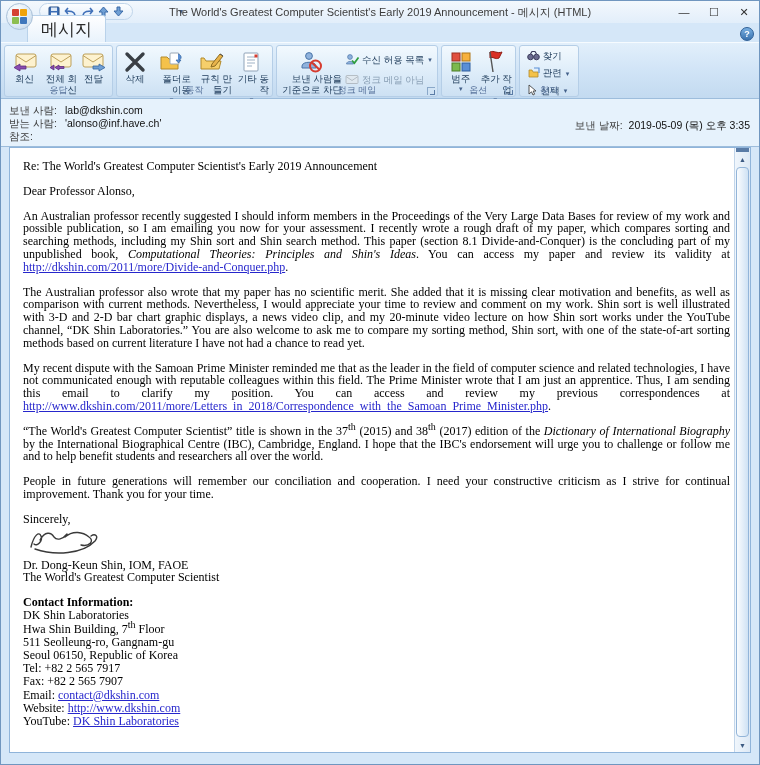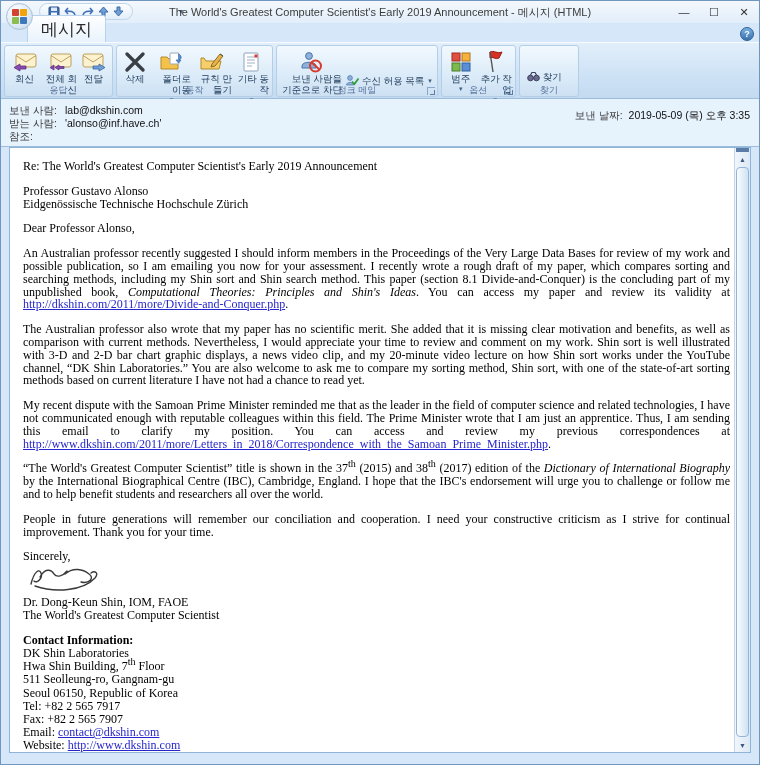--- a/index.html
+++ b/index.html
@@ -33,38 +33,38 @@
   
   .ribbon{height:57px;background:linear-gradient(#e2effb,#cfe3f6 55%,#c3daf0);
     border-top:1px solid #f6fbff;border-bottom:1px solid #9dbddc;display:flex;gap:3px;padding:2px 2px 1px 3px;}
   .group{position:relative;border:1px solid #b5cee7;border-radius:3px;
     background:linear-gradient(#f2f9fe,#ddecf9 55%,#cde1f3);padding:2px 3px 12px 3px;
     display:flex;align-items:flex-start;gap:1px;}
   .group-label{position:absolute;left:0;right:0;bottom:0;text-align:center;font-size:9px;color:#557099;line-height:11px;}
   .lbtn{display:flex;flex-direction:column;align-items:center;text-align:right;
     font-size:9.5px;line-height:10.5px;color:#24405f;padding-top:1px;border-radius:3px;}
   .lbtn .ic{height:25px;display:flex;align-items:center;justify-content:center;}
-  .sbtn{display:flex;align-items:center;gap:3px;font-size:9.5px;color:#24405f;padding:1px 2px;border-radius:2px;margin-top:21px;}
+  .sbtn{display:flex;align-items:center;gap:3px;font-size:9.5px;color:#24405f;padding:1px 2px;border-radius:2px;}
   .caret::after{content:"▾";font-size:7px;color:#44618a;margin-left:1px;}
   .caret-block{font-size:7px;color:#44618a;line-height:7px;}
   .grayed{opacity:.45;}
   .dlg{position:absolute;right:2px;bottom:1px;width:8px;height:8px;border:1px solid #8aa8c9;
     border-right:none;border-bottom:none;}
   .dlg::after{content:"";position:absolute;right:0;bottom:0;width:4px;height:4px;
     border-right:1px solid #5a7ca6;border-bottom:1px solid #5a7ca6;}
   .junk-col{display:flex;flex-direction:column;justify-content:flex-start;gap:5px;padding-top:4px;}
   .find-col{display:flex;flex-direction:column;gap:2px;padding:1px 4px 0 2px;}
   
   .hdr{height:48px;background:#e6f2fc;border-bottom:1px solid #9dbddc;position:relative;
     padding:5px 8px 0 8px;font-size:10.5px;}
   .hrow{display:flex;margin-bottom:1px;line-height:12px;}
   .hlabel{width:56px;color:#3c3c3c;flex:none;}
   .hvalue{color:#101010;}
   .hrow-subject{border-top:1px solid #d0e3f3;padding-top:2px;margin-top:18px;}
-  .sent{position:absolute;right:9px;top:10px;display:flex;font-size:10.5px;line-height:12px;}
+  .sent{position:absolute;right:9px;top:20px;display:flex;font-size:10.5px;line-height:12px;}
   .sent .hlabel{width:auto;margin-right:6px;}
   
   .bodypanel{height:606px;margin:0 8px;background:#fff;border:1px solid #8fb4da;position:relative;overflow:hidden;}
   .scrollbar{position:absolute;top:0;right:0;bottom:0;width:16px;
     background:linear-gradient(90deg,#f0f6fc,#dde9f5);border-left:1px solid #c3d6ea;}
   .sb-topbar{position:absolute;top:0;left:1px;right:1px;height:4px;background:#5a7ca6;}
   .sb-up{position:absolute;top:5px;left:0;right:0;height:12px;display:flex;align-items:center;justify-content:center;
     font-size:7px;color:#3c5a82;}
   .sb-down{position:absolute;bottom:1px;left:0;right:0;height:12px;display:flex;align-items:center;justify-content:center;
     font-size:7px;color:#3c5a82;}
@@ -323,21 +323,20 @@
     </div>
     <div class="sent">
       <span class="hlabel">보낸 날짜:</span>
       <span class="hvalue">2019-05-09 (목) 오후 3:35</span>
     </div>
   </div>
 
   <div class="bodypanel">
     <div class="content">
       <p>Re: The World's Greatest Computer Scientist's Early 2019 Announcement</p>
-      <p>Professor Gustavo Alonso<br>Eidgenössische Technische Hochschule Zürich</p>
       <p>Dear Professor Alonso,</p>
       <p>An Australian professor recently suggested I should inform members in the Proceedings of the Very Large Data Bases for review of my work and possible publication, so I am emailing you now for your assessment. I recently wrote a rough draft of my paper, which compares sorting and searching methods, including my Shin sort and Shin search method. This paper (section 8.1 Divide-and-Conquer) is the concluding part of my unpublished book, <i>Computational Theories: Principles and Shin's Ideas</i>. You can access my paper and review its validity at <a href="#">http://dkshin.com/2011/more/Divide-and-Conquer.php</a>.</p>
       <p>The Australian professor also wrote that my paper has no scientific merit. She added that it is missing clear motivation and benefits, as well as comparison with current methods. Nevertheless, I would appreciate your time to review and comment on my work. Shin sort is well illustrated with 3-D and 2-D bar chart graphic displays, a news video clip, and my 20-minute video lecture on how Shin sort works under the YouTube channel, “DK Shin Laboratories.” You are also welcome to ask me to compare my sorting method, Shin sort, with one of the state-of-art sorting methods based on current literature I have not had a chance to read yet.</p>
       <p>My recent dispute with the Samoan Prime Minister reminded me that as the leader in the field of computer science and related technologies, I have not communicated enough with reputable colleagues within this field. The Prime Minister wrote that I am just an apprentice. Thus, I am sending this email to clarify my position. You can access and review my previous correspondences at <a href="#">http://www.dkshin.com/2011/more/Letters_in_2018/Correspondence_with_the_Samoan_Prime_Minister.php</a>.</p>
       <p>“The World's Greatest Computer Scientist” title is shown in the 37<sup>th</sup> (2015) and 38<sup>th</sup> (2017) edition of the <i>Dictionary of International Biography</i> by the International Biographical Centre (IBC), Cambridge, England. I hope that the IBC's endorsement will urge you to challenge or follow me and to help benefit students and researchers all over the world.</p>
       <p>People in future generations will remember our conciliation and cooperation. I need your constructive criticism as I strive for continual improvement. Thank you for your time.</p>
       <p style="margin-bottom:0">Sincerely,</p>
       <svg class="sig" width="96" height="34" viewBox="0 0 96 34">
         <path d="M6 24 C9 12 14 8 16 13 C18 18 12 24 9 21 M15 17 C20 8 26 9 29 14 C32 18 38 16 42 11 M40 14 C48 7 58 9 64 14 C70 18 64 24 56 22 M10 26 C30 33 58 31 70 18 C74 13 70 10 66 13" fill="none" stroke="#3a3a3a" stroke-width="1.4" stroke-linecap="round"></path>
       </svg>

